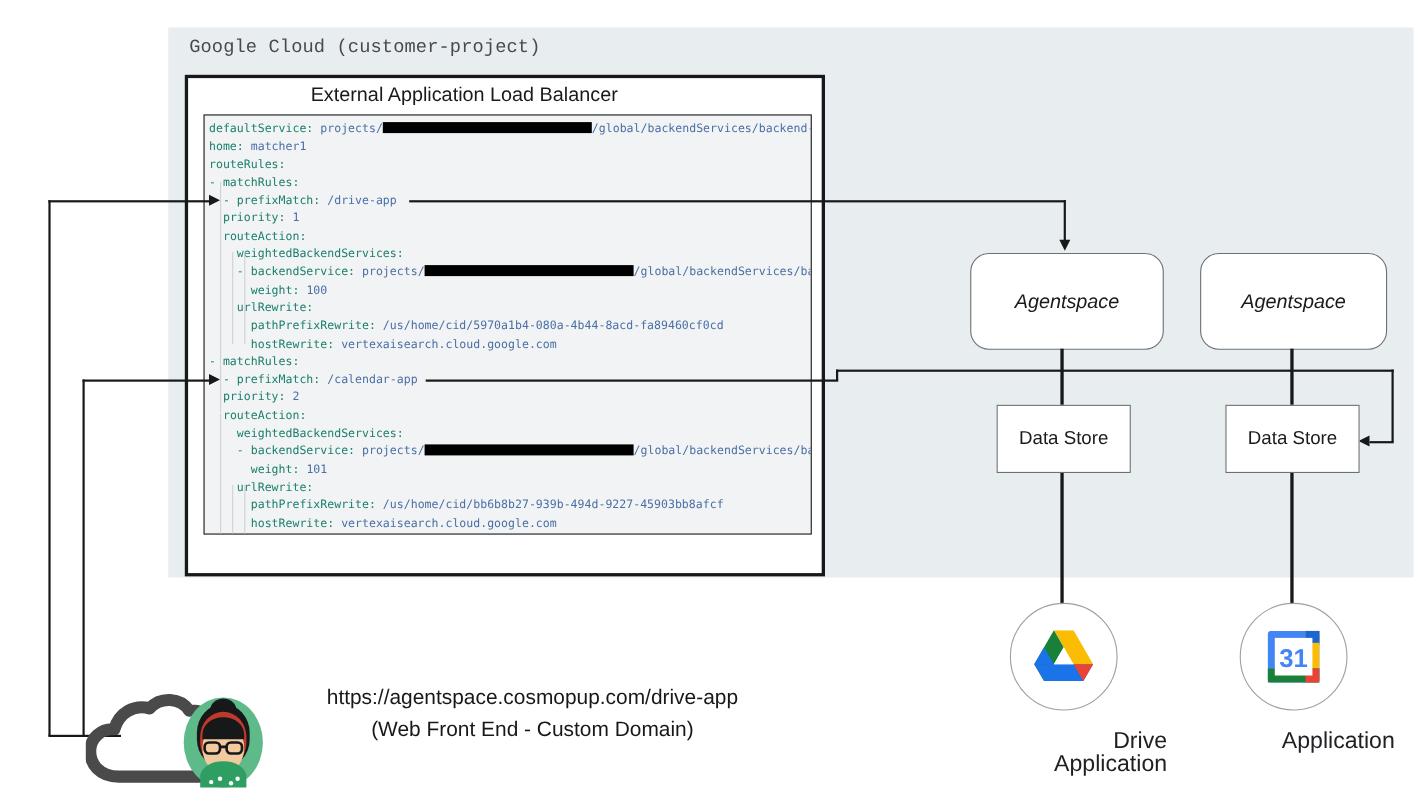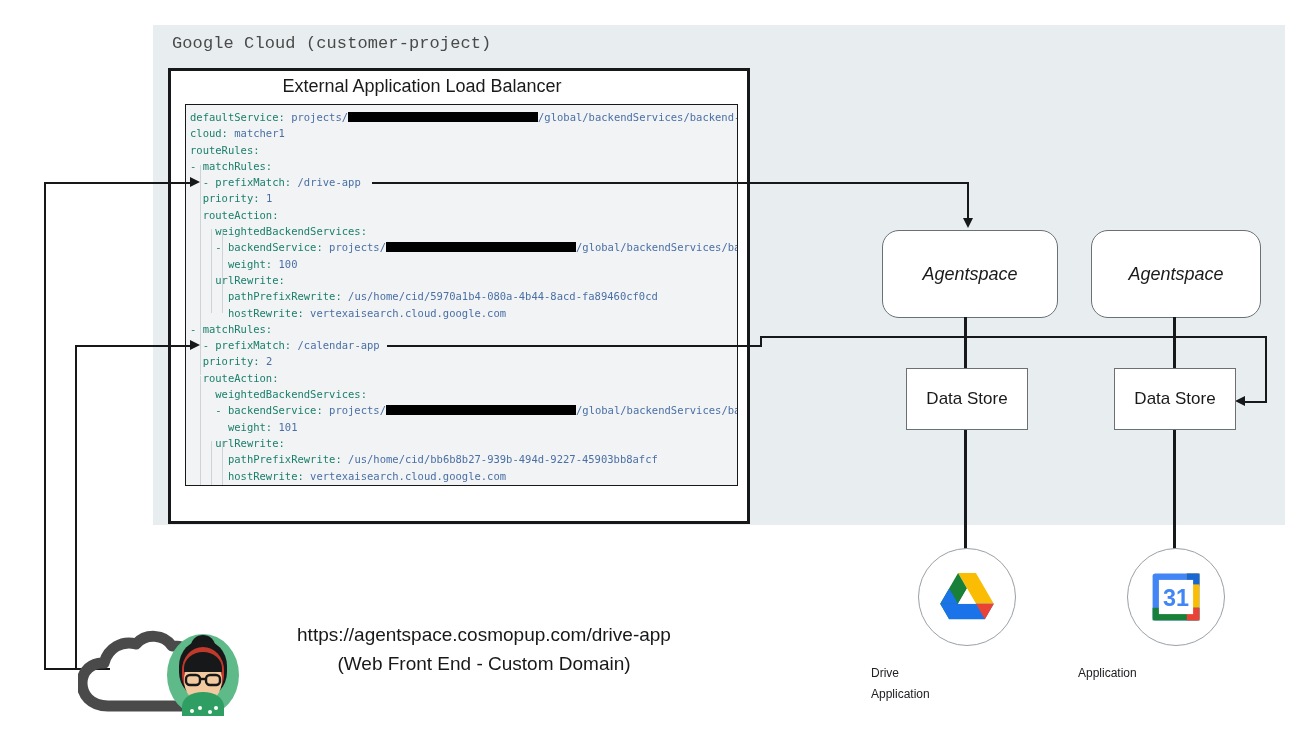--- a/index.html
+++ b/index.html
@@ -46,21 +46,21 @@
             border-top:10px solid #17181a;}
   .arw.right{border-top:5.5px solid transparent;border-bottom:5.5px solid transparent;
              border-left:10px solid #17181a;}
   .arw.left{border-top:5.5px solid transparent;border-bottom:5.5px solid transparent;
             border-right:10px solid #17181a;}
 
   
   .circ{position:absolute;width:96px;height:96px;border-radius:50%;
         background:#fff;border:1.2px solid #9aa0a6;
         display:flex;align-items:center;justify-content:center;}
-  .caption{position:absolute;width:190px;text-align:left;font-size:12px;
+  .caption{position:absolute;width:190px;text-align:right;font-size:21px;
            line-height:21px;color:#202124;}
 
   
   .urls{position:absolute;left:244px;top:620px;width:480px;text-align:center;
         font-size:19px;line-height:29px;color:#17181a;}
 
   
   .cloudfig{position:absolute;left:78px;top:618px;width:180px;height:100px;}
 </style>
 </head>
@@ -75,21 +75,21 @@
   <div class="lb-title">External Application Load Balancer</div>
 
   <div class="code-box">
     <div class="gd" style="left:14px;top:60px;height:210px;"></div>
     <div class="gd" style="left:25px;top:124px;height:84px;"></div>
     <div class="gd" style="left:36px;top:124px;height:84px;"></div>
     <div class="gd" style="left:14px;top:271px;height:112px;"></div>
     <div class="gd" style="left:25px;top:336px;height:47px;"></div>
     <div class="gd" style="left:36px;top:336px;height:47px;"></div>
     <pre id="code-render"><span class="k">defaultService:</span><span class="v"> projects/</span><span class="redact" style="width:190px"></span><span class="v">/global/backendServices/backend-svc</span>
-<span class="k">cloud:</span><span class="v"> matcher1</span>
+<span class="k">home:</span><span class="v"> matcher1</span>
 <span class="k">routeRules:</span>
 <span class="k">- matchRules:</span>
   <span class="k">- prefixMatch:</span><span class="v"> /drive-app</span>
   <span class="k">priority:</span><span class="v"> 1</span>
   <span class="k">routeAction:</span>
     <span class="k">weightedBackendServices:</span>
     <span class="k">- backendService:</span><span class="v"> projects/</span><span class="redact" style="width:190px"></span><span class="v">/global/backendServices/backend-svc</span>
       <span class="k">weight:</span><span class="v"> 100</span>
     <span class="k">urlRewrite:</span>
       <span class="k">pathPrefixRewrite:</span><span class="v"> /us/home/cid/5970a1b4-080a-4b44-8acd-fa89460cf0cd</span>

